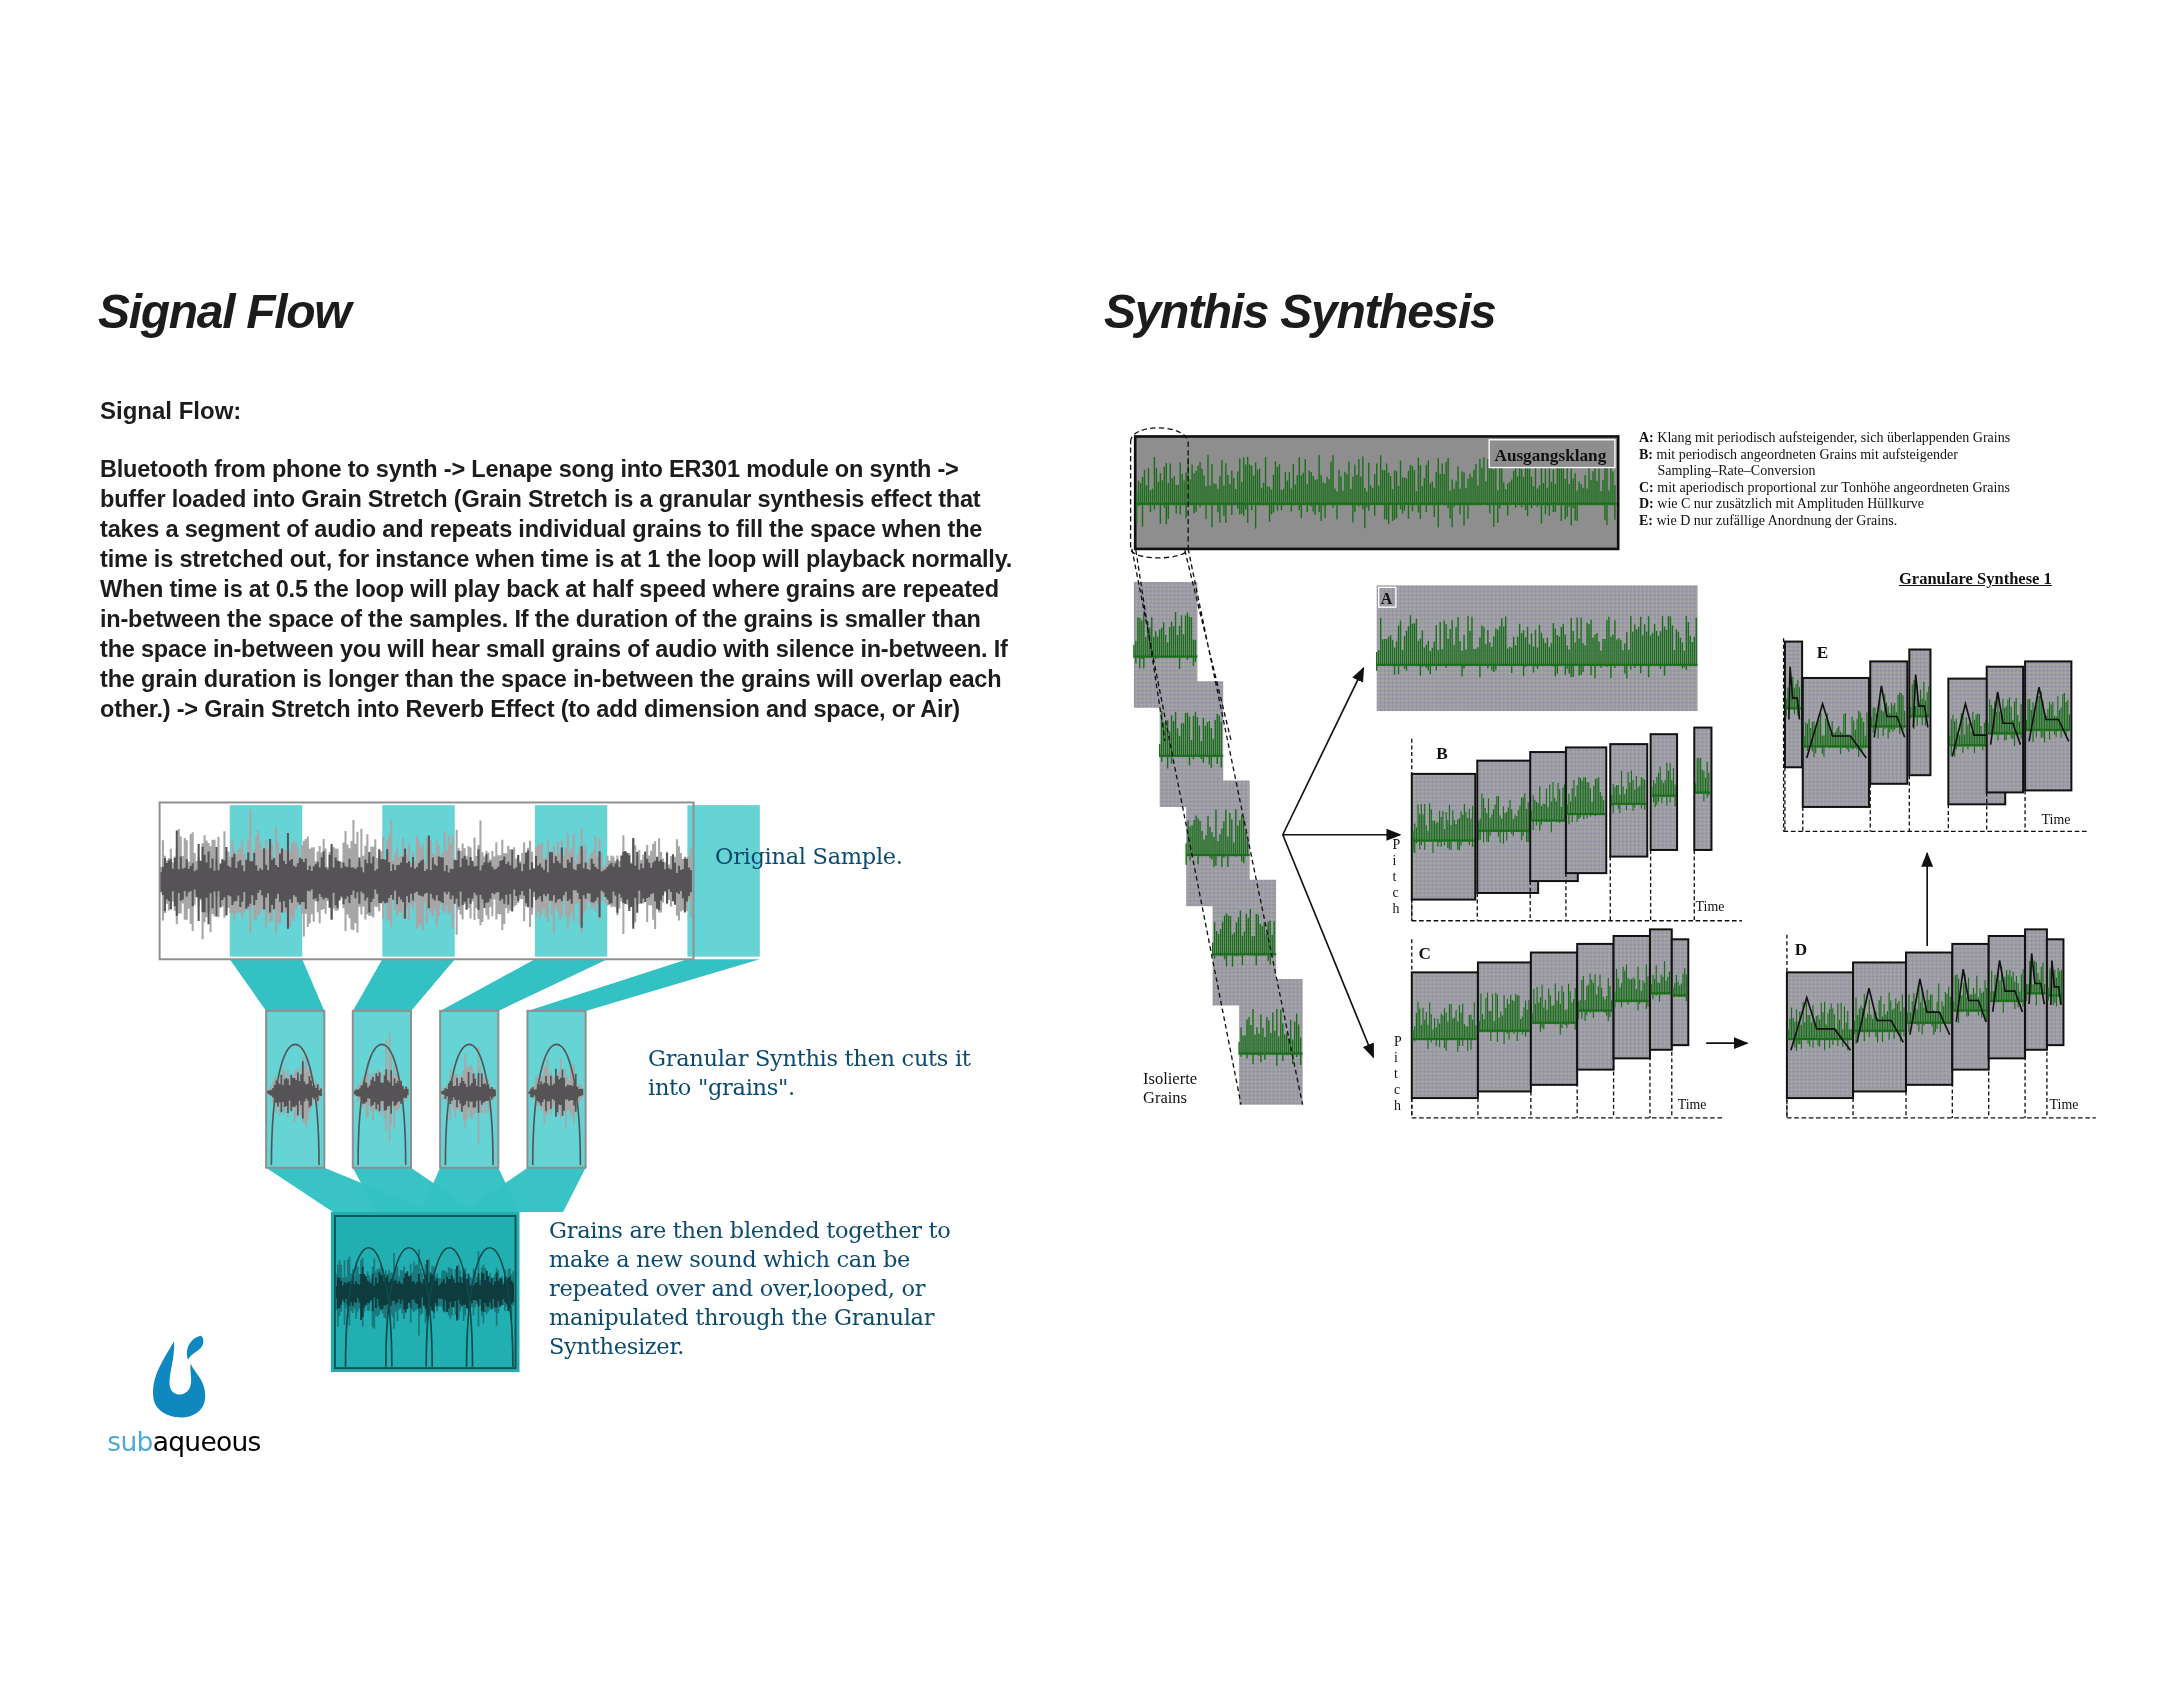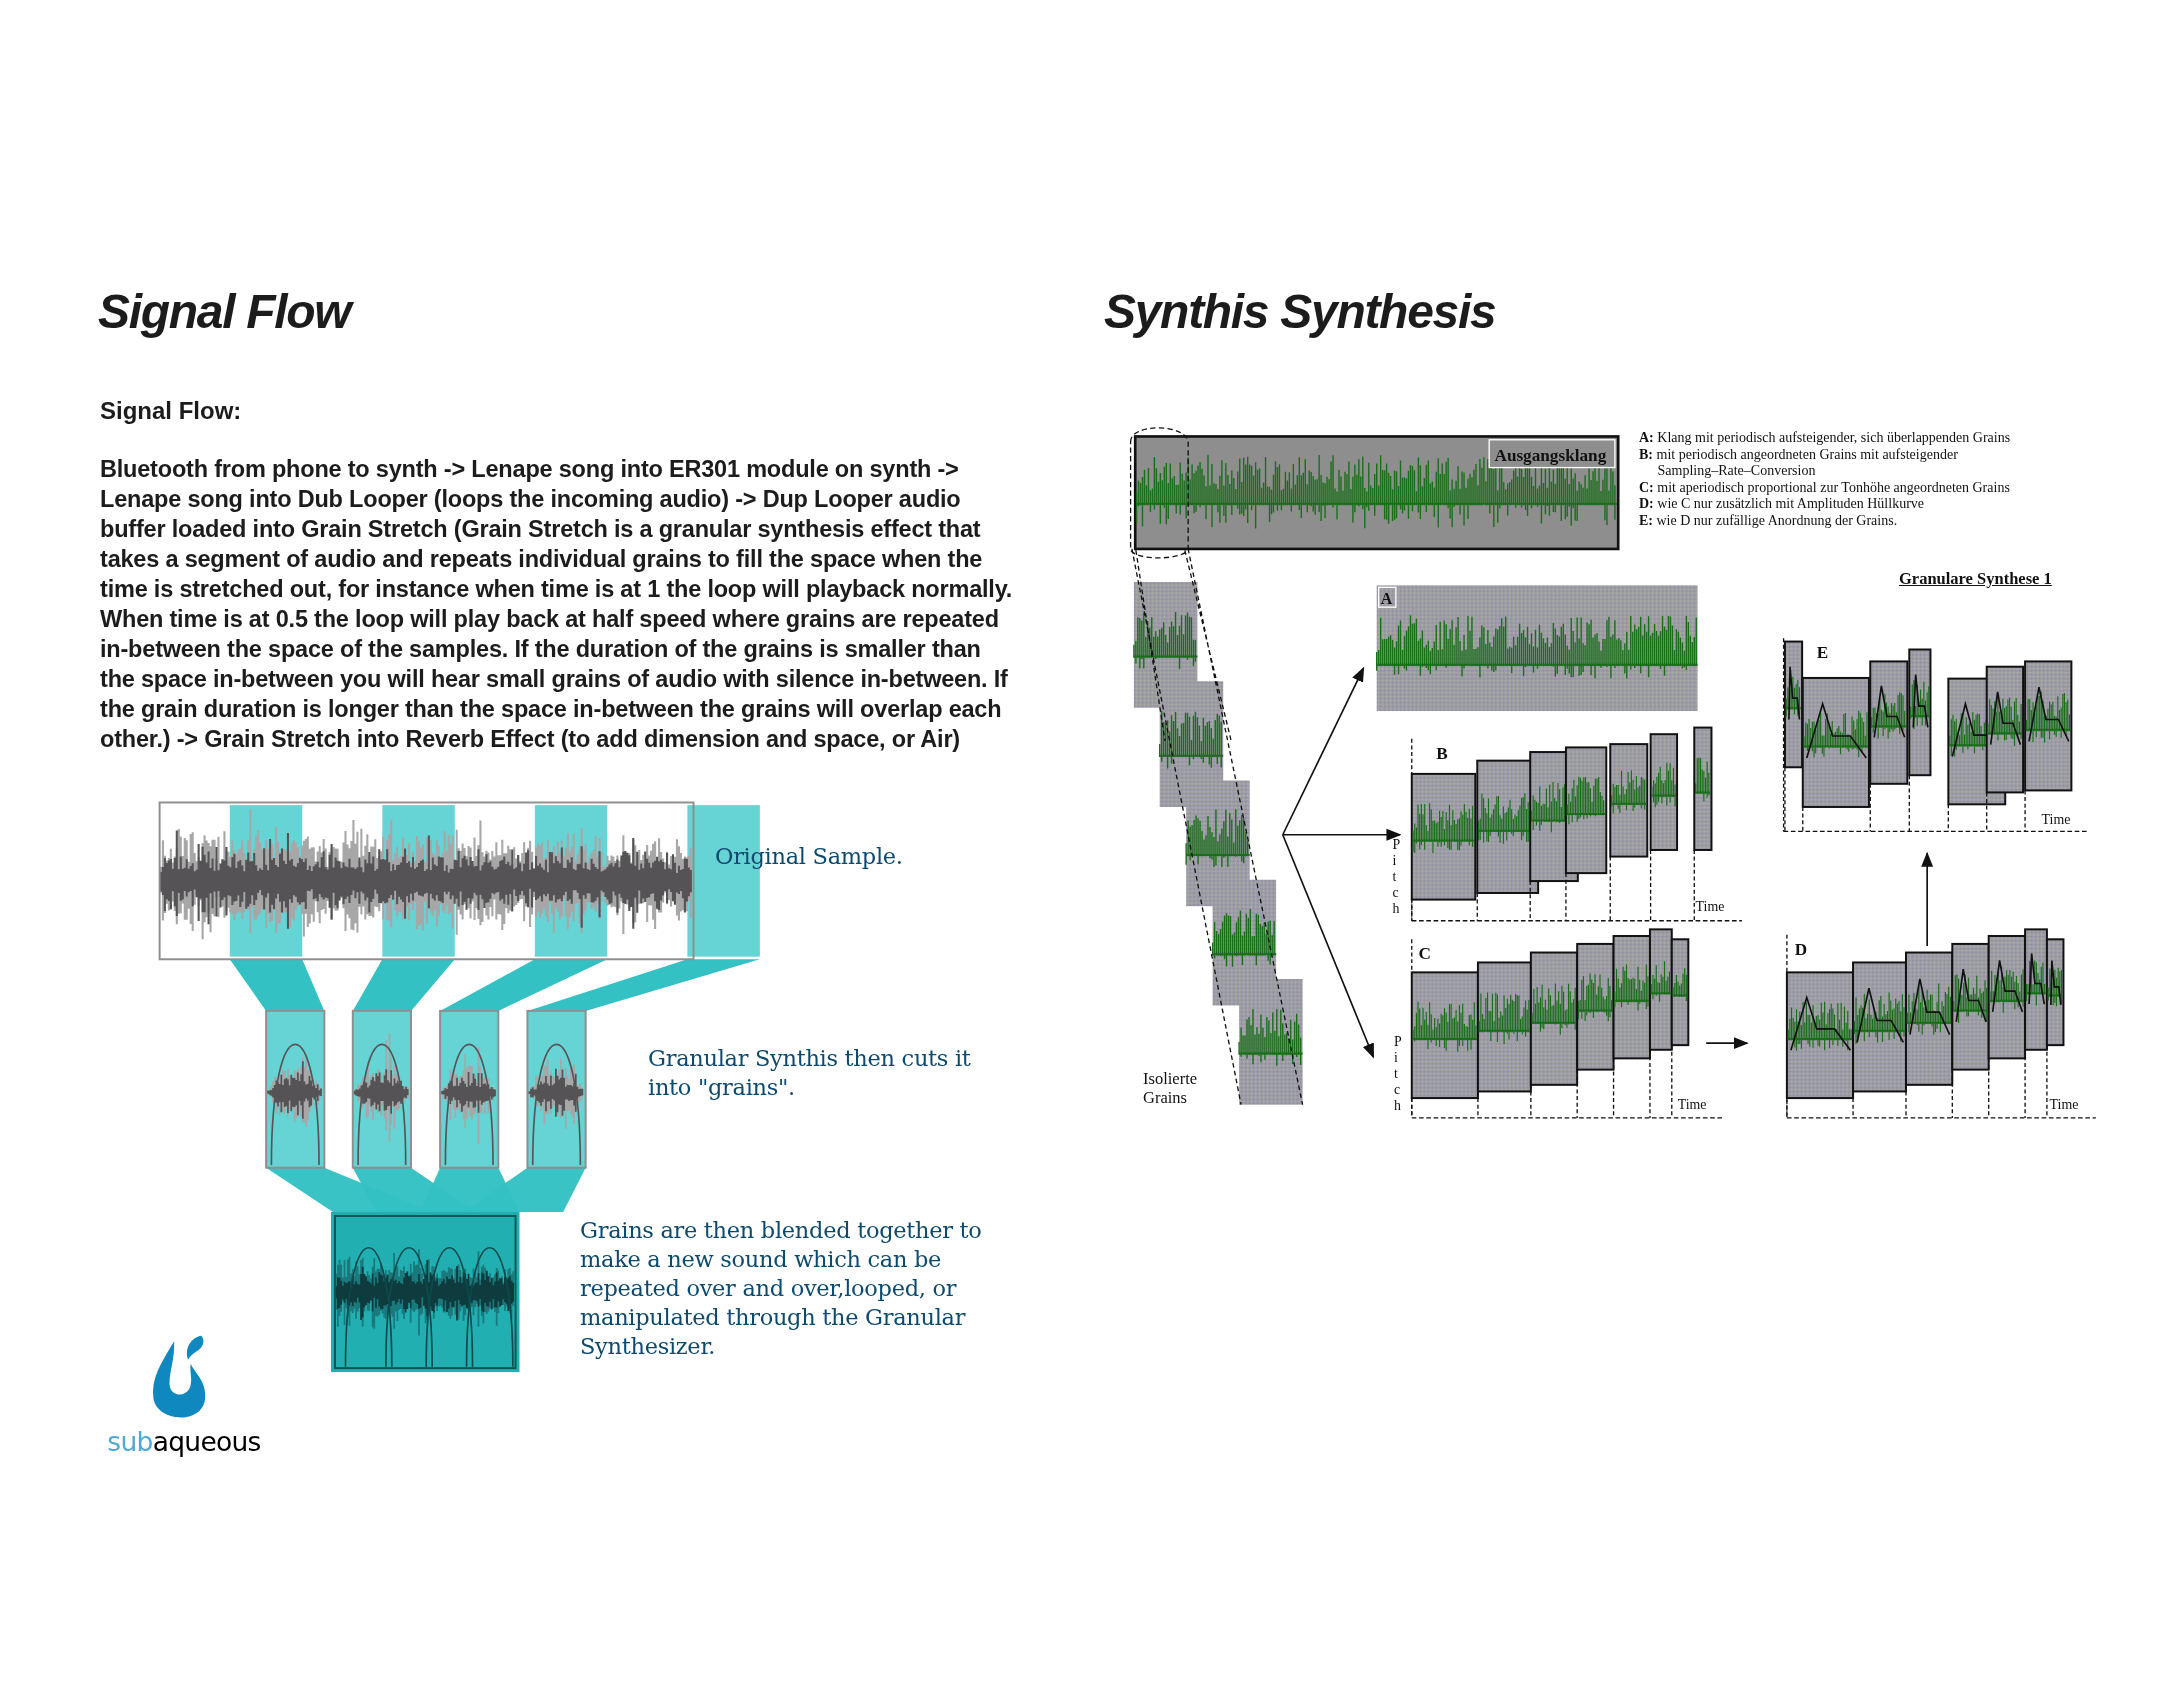--- a/index.html
+++ b/index.html
@@ -18,21 +18,20 @@
   .logo-text { font-family:"DejaVu Sans", sans-serif; font-size:26.5px; letter-spacing:-0.7px; }
   svg text { font-family:"Liberation Serif", serif; }
 </style>
 </head>
 <body>
 
 <div class="abs title" style="left:98px; top:284px;">Signal Flow</div>
 <div class="abs subhead" style="left:100px; top:397px;">Signal Flow:</div>
 <div class="abs body-text" style="left:100px; top:454px;">
   <span class="line">Bluetooth from phone to synth  -&gt; Lenape song into ER301 module on synth -&gt;</span>
-  <span class="line">Lenape song into Dub Looper (loops the incoming audio) -&gt; Dup Looper audio</span>
   <span class="line">buffer loaded into Grain Stretch (Grain Stretch is a granular synthesis effect that</span>
   <span class="line">takes a segment of audio and repeats individual grains to fill the space when the</span>
   <span class="line">time is stretched out, for instance when time is at 1 the loop will playback normally.</span>
   <span class="line">When time is at 0.5 the loop will play back at half speed where grains are repeated</span>
   <span class="line">in-between the space of the samples. If the duration of the grains is smaller than</span>
   <span class="line">the space in-between you will hear small grains of audio with silence in-between. If</span>
   <span class="line">the grain duration is longer than the space in-between the grains will overlap each</span>
   <span class="line">other.) -&gt; Grain Stretch into Reverb Effect (to add dimension and space, or Air)</span>
 </div>
 
@@ -85,21 +84,21 @@
       <path d="M705,2066 C 705,1826 775,1826 775,2066" fill="none" stroke="#0e4a4c" stroke-width="2.5"></path>
       <rect x="506" y="1838" width="273" height="230" fill="none" stroke="#0e5557" stroke-width="3"></rect>
     </g>
 </svg>
 
 <div class="abs caption" style="left:715px; top:842px;">Original Sample.</div>
 <div class="abs caption" style="left:648px; top:1044px;">
   <div>Granular Synthis then cuts it</div>
   <div>into "grains".</div>
 </div>
-<div class="abs caption" style="left:580px; top:1216px;">
+<div class="abs caption" style="left:549px; top:1216px;">
   <div>Grains are then blended together to</div>
   <div>make a  new sound which can be</div>
   <div>repeated over and over,looped,  or</div>
   <div>manipulated through the Granular</div>
   <div>Synthesizer.</div>
 </div>
 
 <div class="abs" style="left:106px; top:1333px; width:172px; height:139px;">
   <svg width="172" height="93" style="position:absolute; left:0; top:0;" viewBox="0 0 260 140">
     <path id="logo-drop" d="M103 12 C 80 50, 68 70, 72 100 C 78 135, 150 140, 150 95 C 150 70, 132 58, 128 46 C 126 60, 132 72, 126 84 C 118 98, 96 95, 96 76 C 96 56, 104 40, 103 12 Z" fill="#0e88bf"></path>

